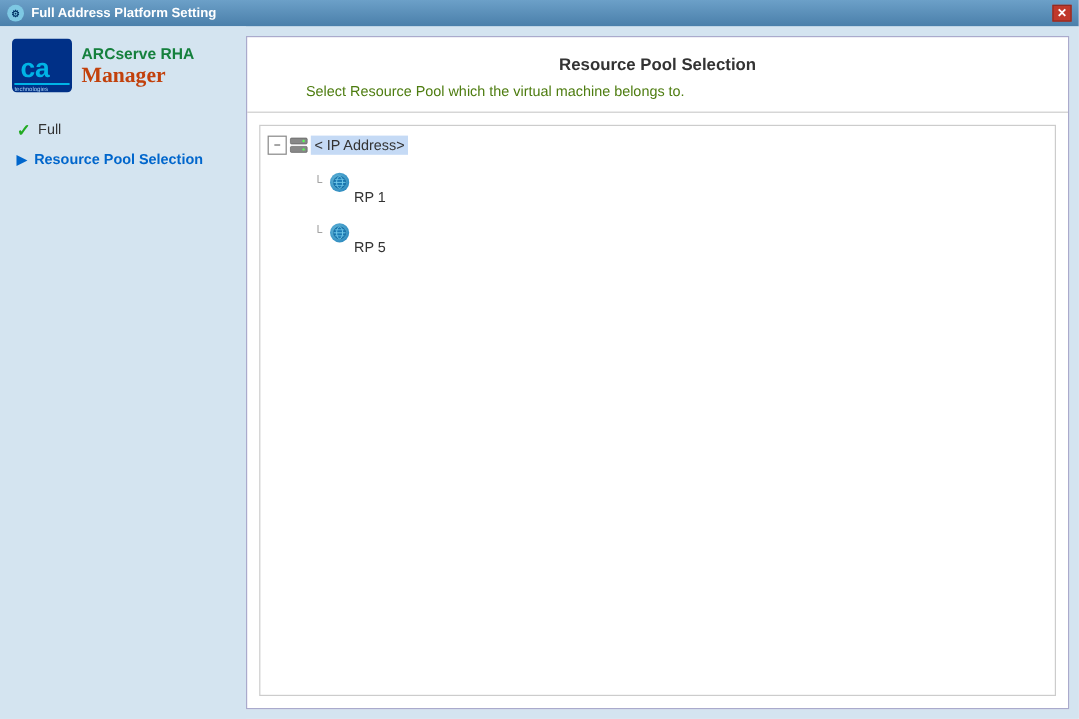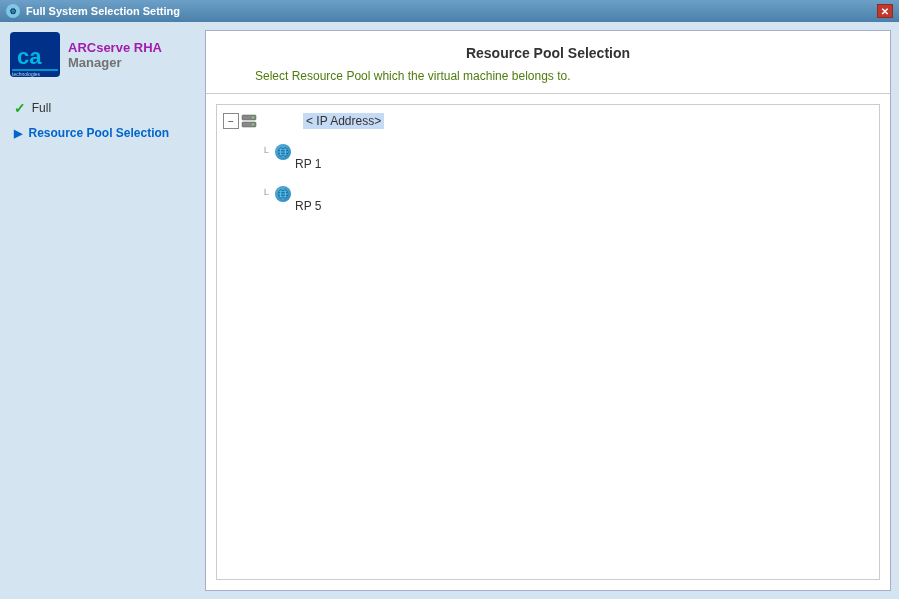--- a/index.html
+++ b/index.html
@@ -85,26 +85,27 @@
       width: 50px;
       height: 45px;
     }
     .arcserve-text {
       display: flex;
       flex-direction: column;
     }
     .arcserve-title {
       font-size: 13px;
       font-weight: bold;
-      color: #a21caf;
+      color: #15803d;
     }
     .arcserve-subtitle {
-      font-size: 13px;
-      font-weight: bold;
-      color: #737373;
+      font-size: 18px;
+      font-weight: bold;
+      color: #c2410c;
+      font-family: Liberation Serif, serif;
     }
 
     .sidebar-nav {
       margin-top: 10px;
     }
     .nav-item {
       display: flex;
       align-items: center;
       gap: 6px;
       padding: 3px 4px;
@@ -195,21 +196,20 @@
       flex-shrink: 0;
       display: flex;
       align-items: center;
       justify-content: center;
     }
     .tree-label {
       font-size: 12px;
       color: #333;
       background: #c5daf5;
       padding: 1px 3px;
-      margin-left: 44px;
     }
     .tree-children {
       margin-left: 36px;
     }
     .tree-child-node {
       display: flex;
       align-items: center;
       gap: 4px;
       padding: 2px 0;
       cursor: pointer;
@@ -235,21 +235,21 @@
       color: #333;
       margin-top: 24px;
     }
   </style>
 </head>
 <body>
 
 <div class="title-bar">
   <div class="title-bar-left">
     <div class="title-bar-icon">⚙</div>
-    <span>Full System Selection Setting</span>
+    <span>Full Address Platform Setting</span>
   </div>
   <div class="title-bar-close">✕</div>
 </div>
 
 <div class="main-container">
 
   <div class="sidebar">
     <div class="sidebar-logo">
       <div class="ca-logo">
         <svg viewBox="0 0 50 45" xmlns="http://www.w3.org/2000/svg">

